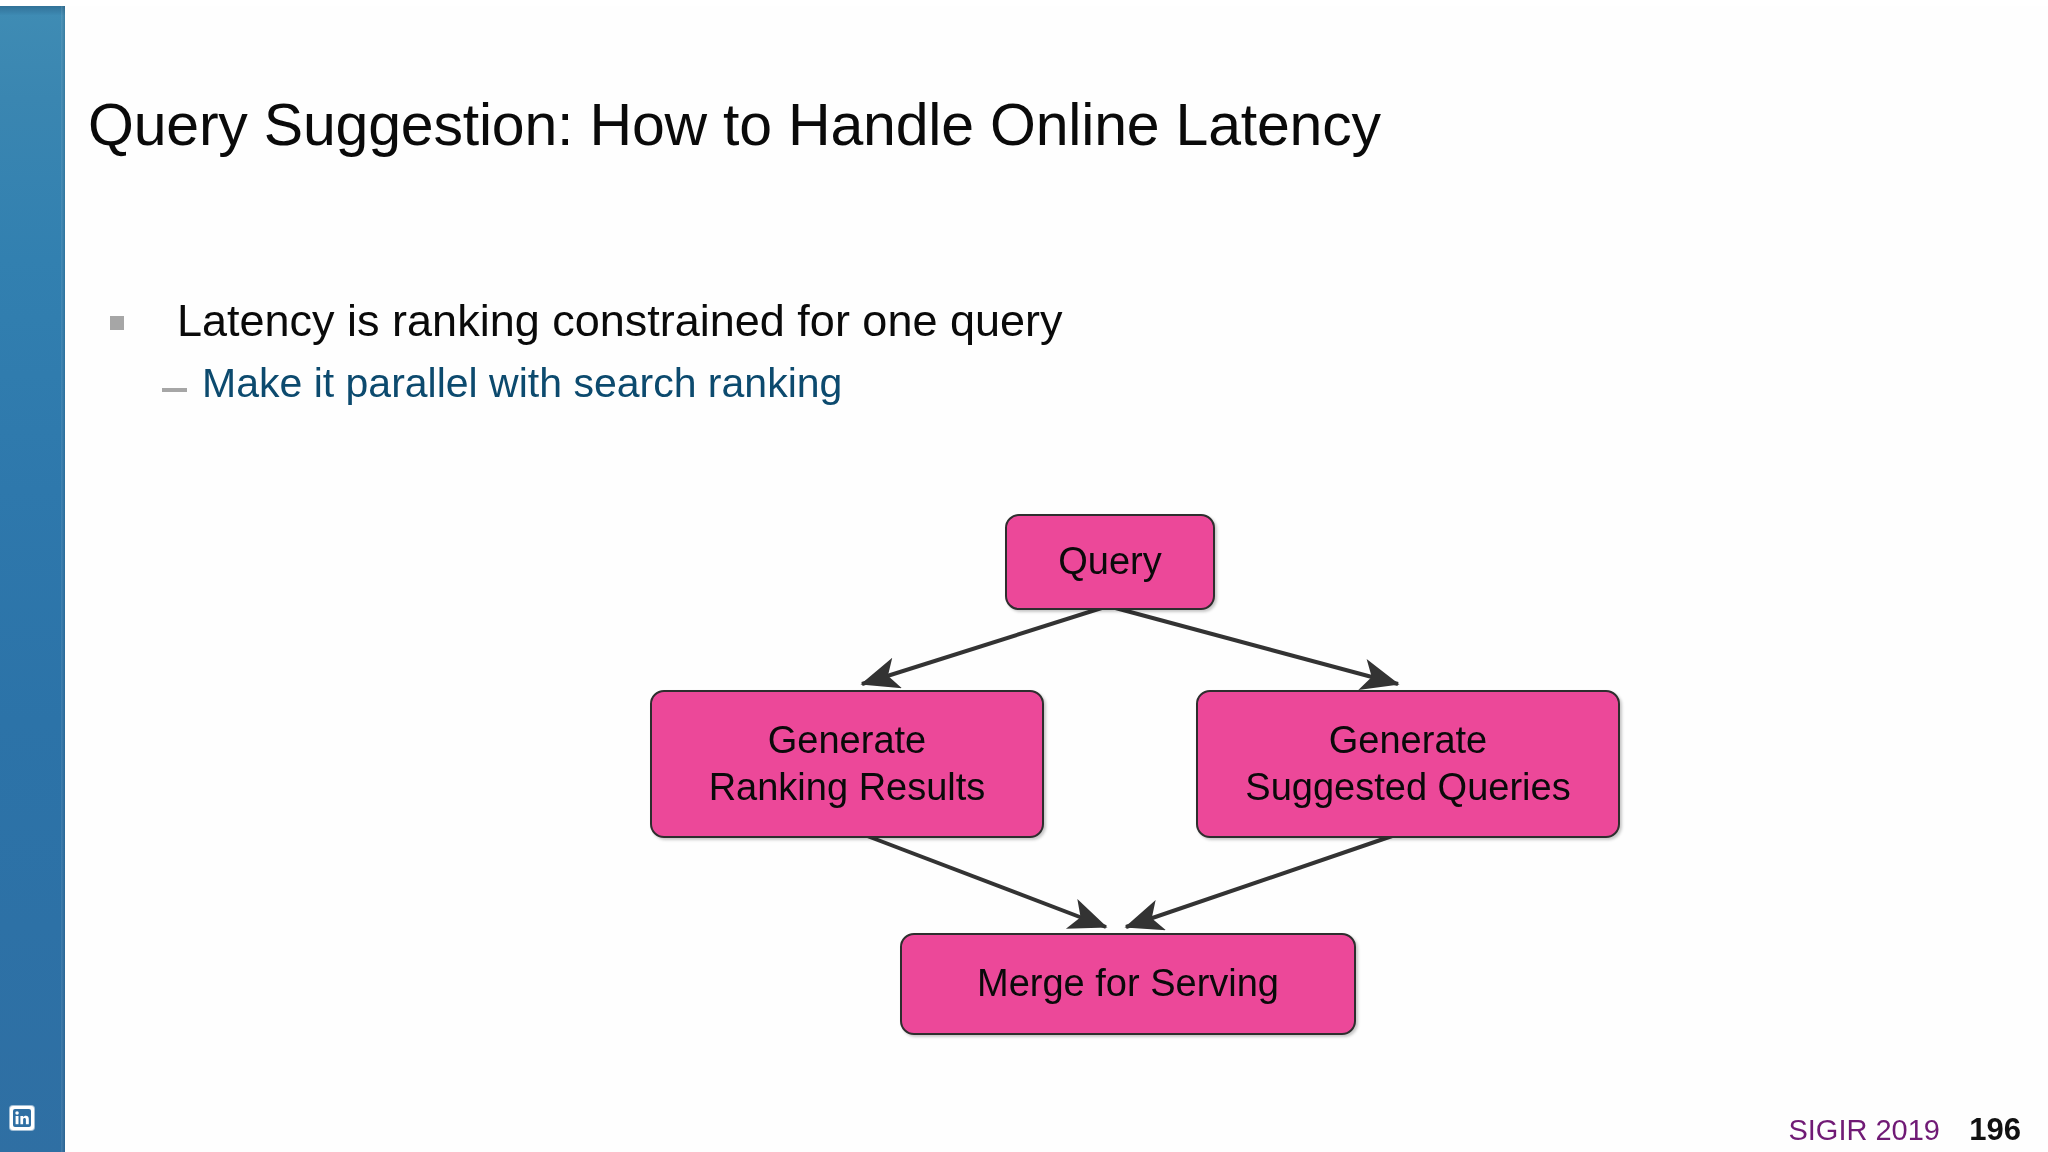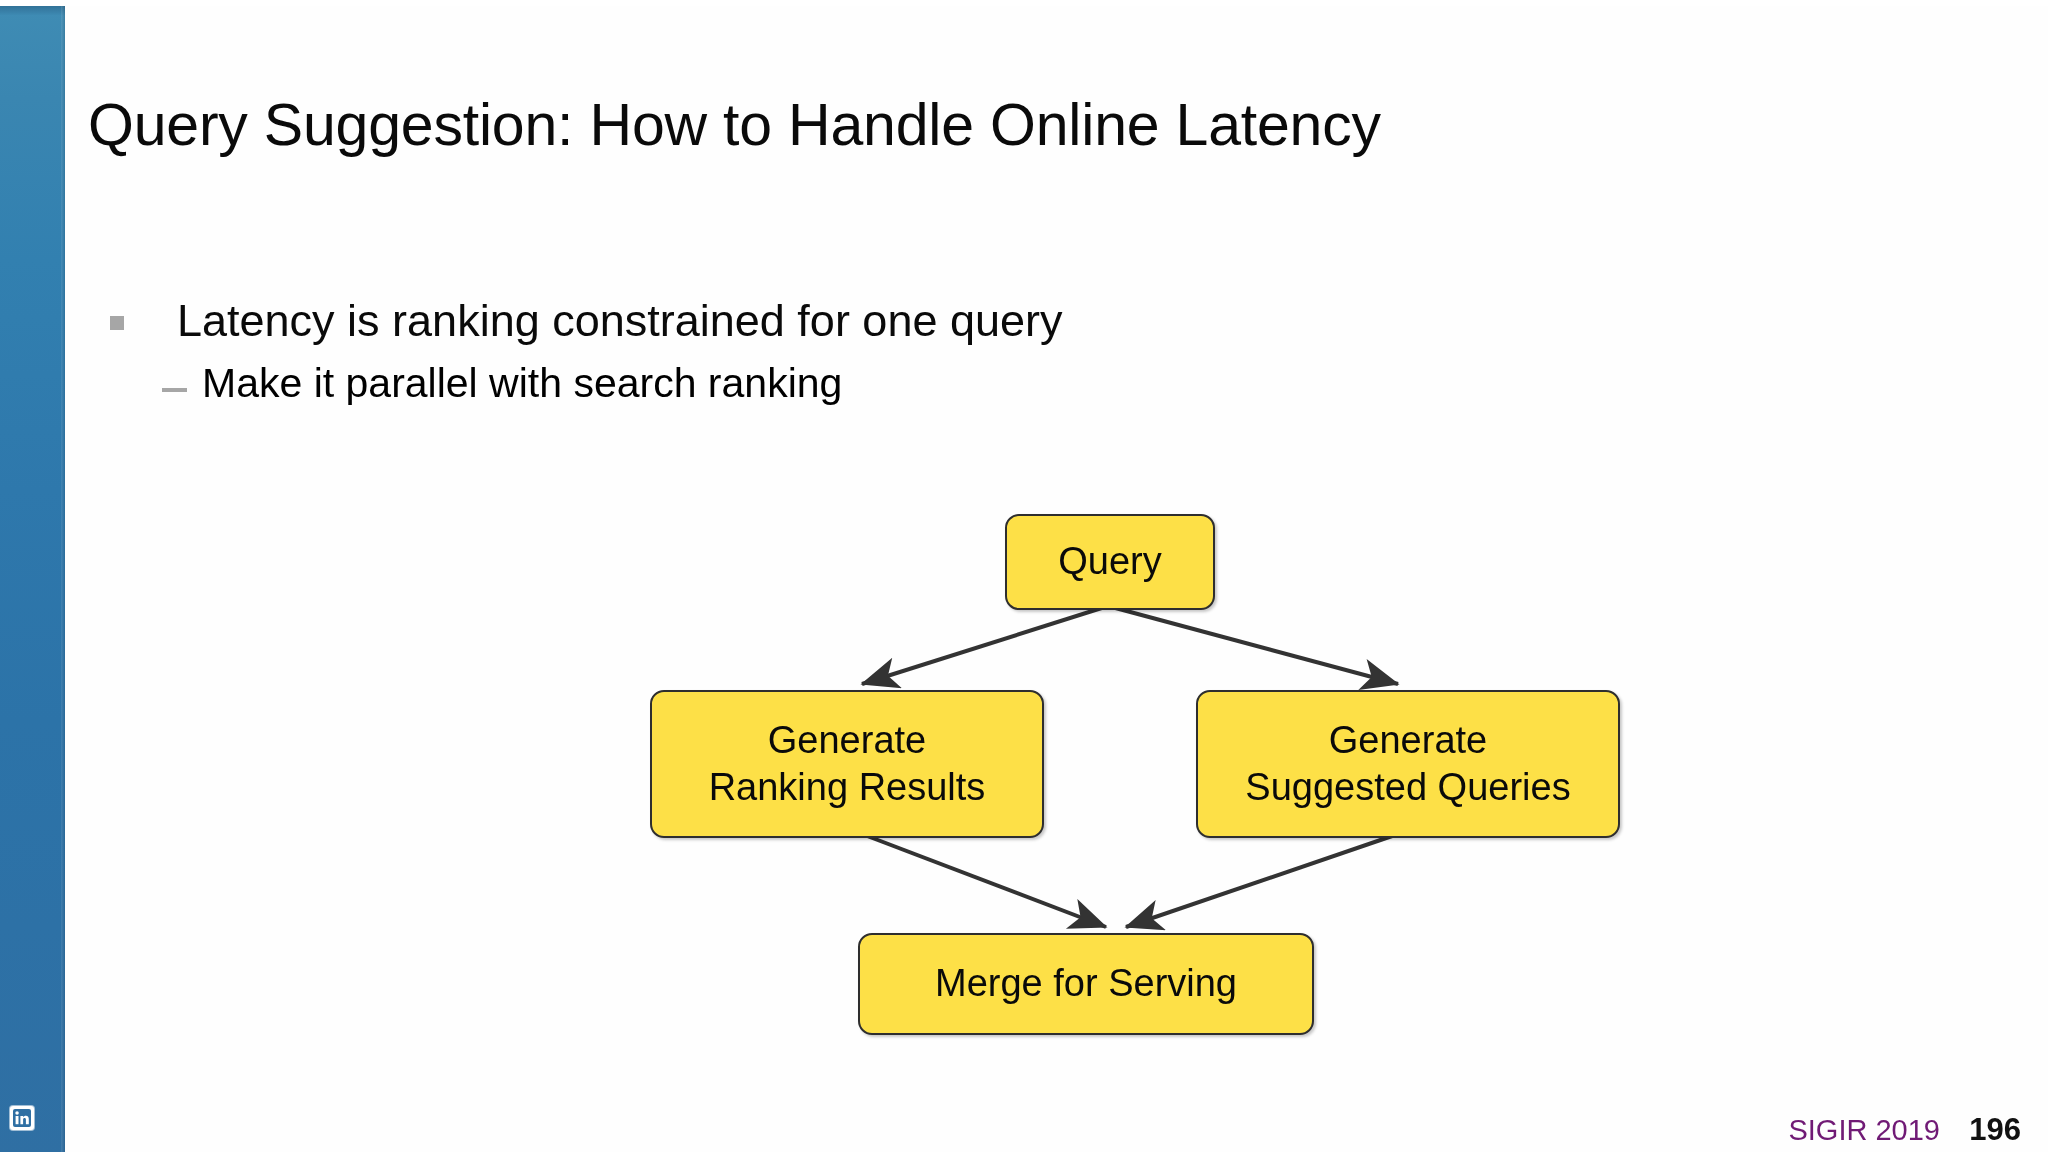--- a/index.html
+++ b/index.html
@@ -120,53 +120,53 @@
     flex: 0 0 auto;
     width: 25px;
     height: 4px;
     background: #a6a6a6;
     margin-top: 29px;
     margin-right: 15px;
   }
   .l2-text {
     font-size: 41px;
     line-height: 1.18;
-    color: #000000;
+    color: #0c4a6e;
     font-weight: 400;
   }
 
   
   #flow {
     position: absolute;
     left: 0;
     top: 0;
     width: 2048px;
     height: 1152px;
     pointer-events: none;
   }
   .flow-box {
     position: absolute;
-    background: #fde047;
+    background: #ec4899;
     border: 2px solid #2e2e2e;
     border-radius: 14px;
     box-shadow: 2px 2px 3px rgba(0,0,0,.22);
     display: flex;
     align-items: center;
     justify-content: center;
     text-align: center;
     color: #0a0a0a;
     font-size: 38px;
     line-height: 1.24;
     font-weight: 400;
     white-space: pre-line;
   }
   #box-query       { left: 1005px; top: 508px; width: 206px; height: 92px; }
   #box-ranking     { left: 650px;  top: 684px; width: 390px; height: 144px; }
   #box-suggested   { left: 1196px; top: 684px; width: 420px; height: 144px; }
-  #box-merge       { left: 858px;  top: 927px; width: 452px; height: 98px; }
+  #box-merge       { left: 900px;  top: 927px; width: 452px; height: 98px; }
 
   
   #footer-conf {
     position: absolute;
     right: 108px;
     top: 1108px;
     font-size: 29px;
     color: #701a75;
     font-weight: 400;
   }

